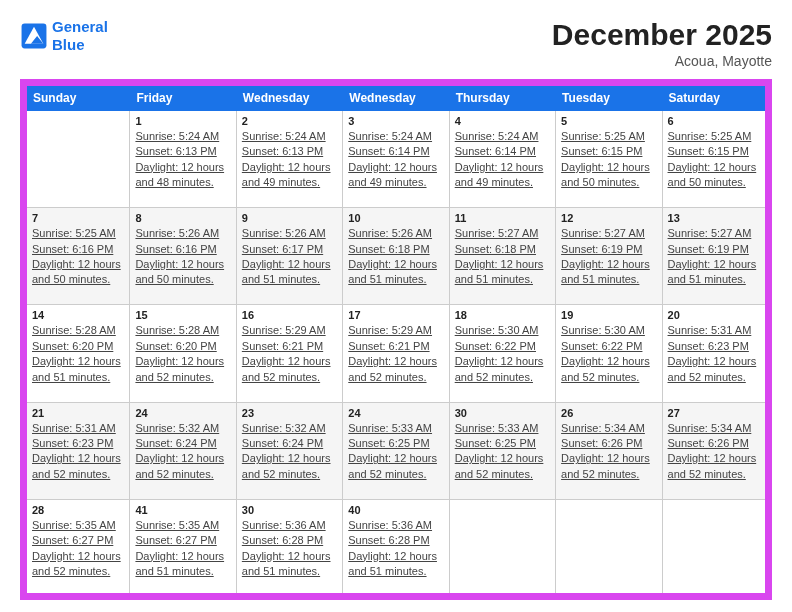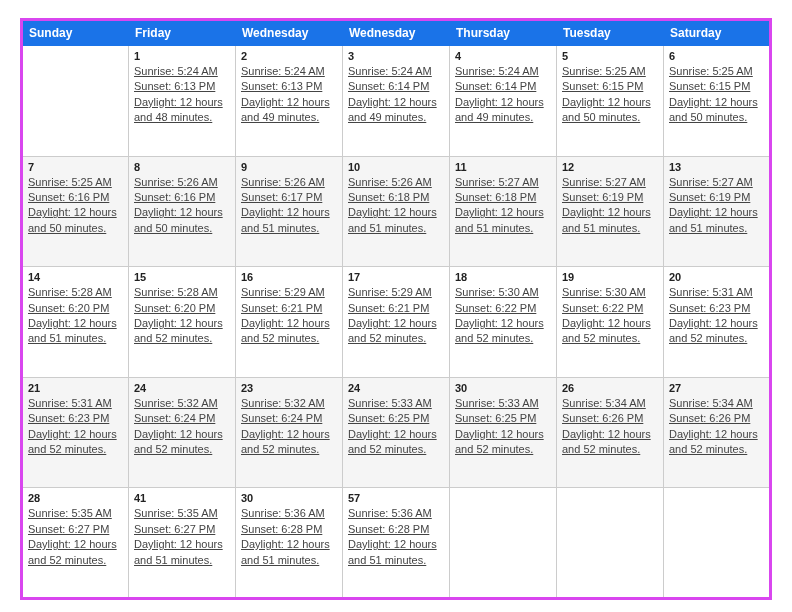--- a/index.html
+++ b/index.html
@@ -50,21 +50,21 @@
       color: #222;
       line-height: 1.1;
     }
     .subtitle {
       font-size: 14px;
       color: #555;
       margin-top: 2px;
     }
     .calendar {
       flex: 1;
-      border: 3px solid #d946ef;
+      border: 7px solid #d946ef;
       border-collapse: collapse;
       width: 100%;
       table-layout: fixed;
     }
     .calendar th {
       background: #1a73e8;
       color: #fff;
       font-size: 12px;
       font-weight: bold;
       text-align: left;
@@ -99,20 +99,37 @@
       background: #f5f5f5;
     }
     .row-white td {
       background: #fff;
     }
   </style>
 </head>
 <body>
 
 <div class="page">
+  <div class="header">
+    <div class="logo">
+      <svg class="logo-icon" viewBox="0 0 36 36">
+        <rect x="2" y="2" width="32" height="32" rx="4" fill="#1a73e8"></rect>
+        <polygon points="18,6 30,28 6,28" fill="white"></polygon>
+        <polygon points="22,18 30,28 14,28" fill="#1a73e8"></polygon>
+      </svg>
+      <div class="logo-text">
+        <div><span>General</span></div>
+        <div><span style="color:#1a73e8">Blue</span></div>
+      </div>
+    </div>
+    <div class="title-block">
+      <div class="month-title">December 2025</div>
+      <div class="subtitle">Acoua, Mayotte</div>
+    </div>
+  </div>
 
   <table class="calendar">
     <thead>
       <tr>
 
       <th>Sunday</th>
           <th>Friday</th>
           <th>Wednesday</th>
           <th>Wednesday</th>
           <th>Thursday</th>
@@ -335,21 +352,21 @@
 and 51 minutes.</div>
           </td>
           <td>
             <span class="day-num">30</span>
             <div class="day-info" style="white-space: pre-line;">Sunrise: 5:36 AM
 Sunset: 6:28 PM
 Daylight: 12 hours
 and 51 minutes.</div>
           </td>
           <td>
-            <span class="day-num">57</span>
+            <span class="day-num">40</span>
             <div class="day-info" style="white-space: pre-line;">Sunrise: 5:36 AM
 Sunset: 6:28 PM
 Daylight: 12 hours
 and 51 minutes.</div>
           </td>
           <td class="empty-cell"></td>
           <td class="empty-cell"></td>
           <td class="empty-cell"></td>
         </tr>
       </tbody>

